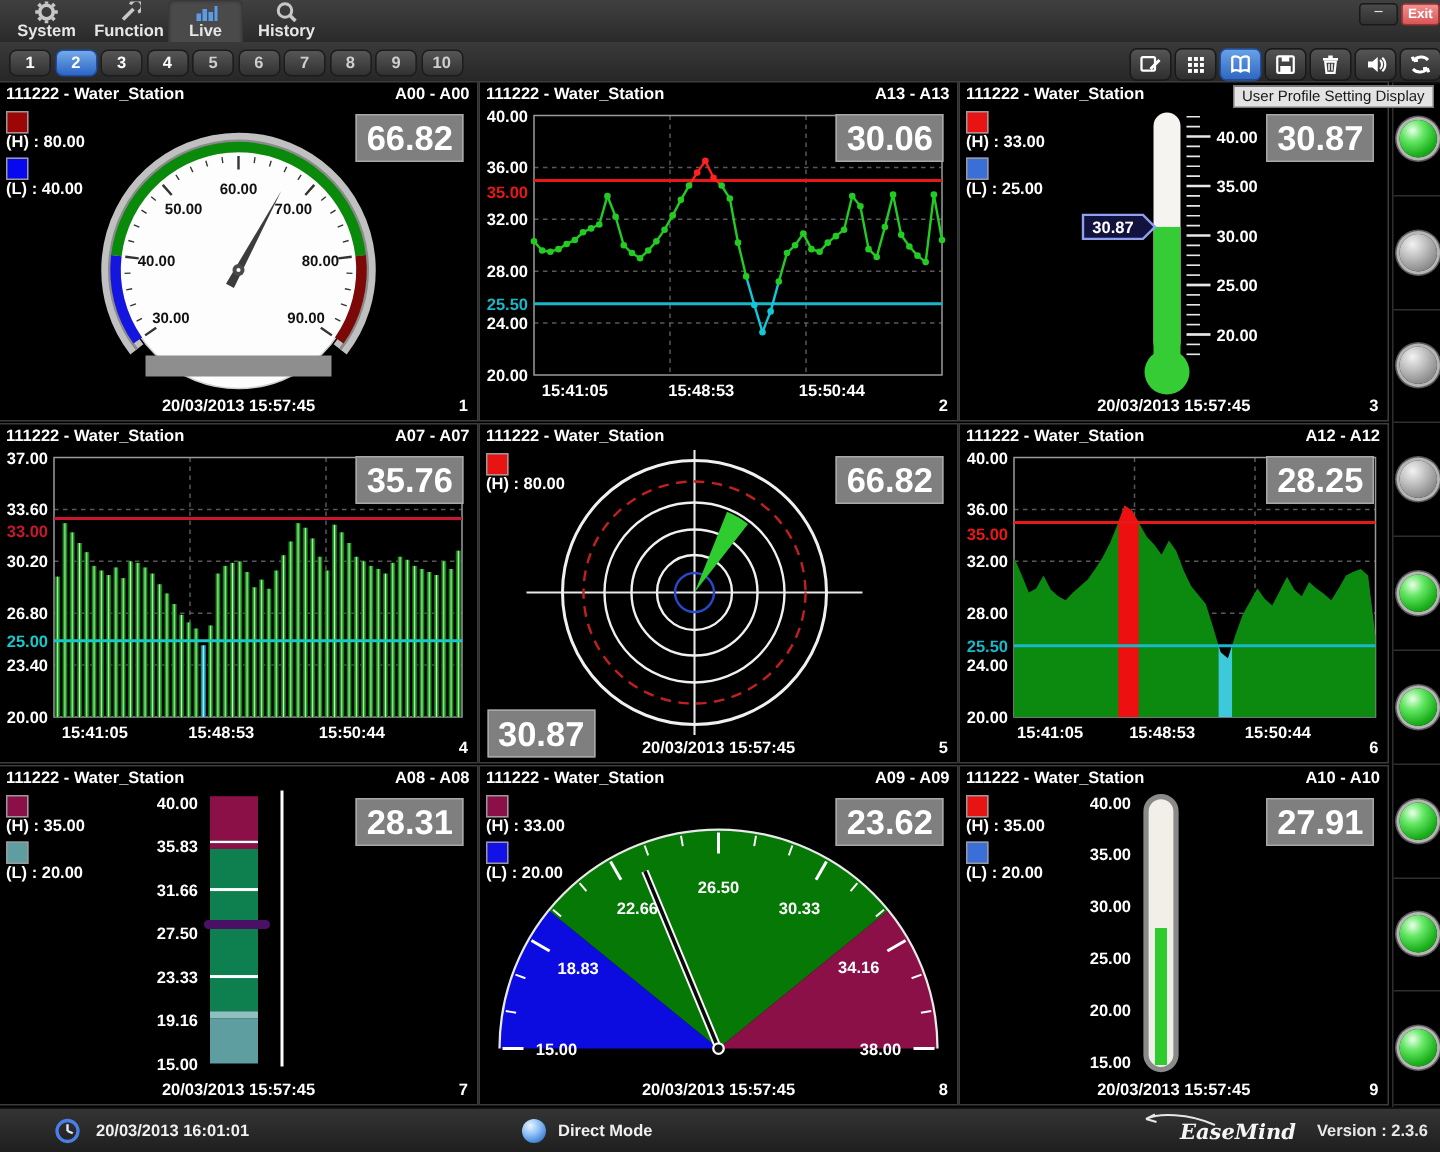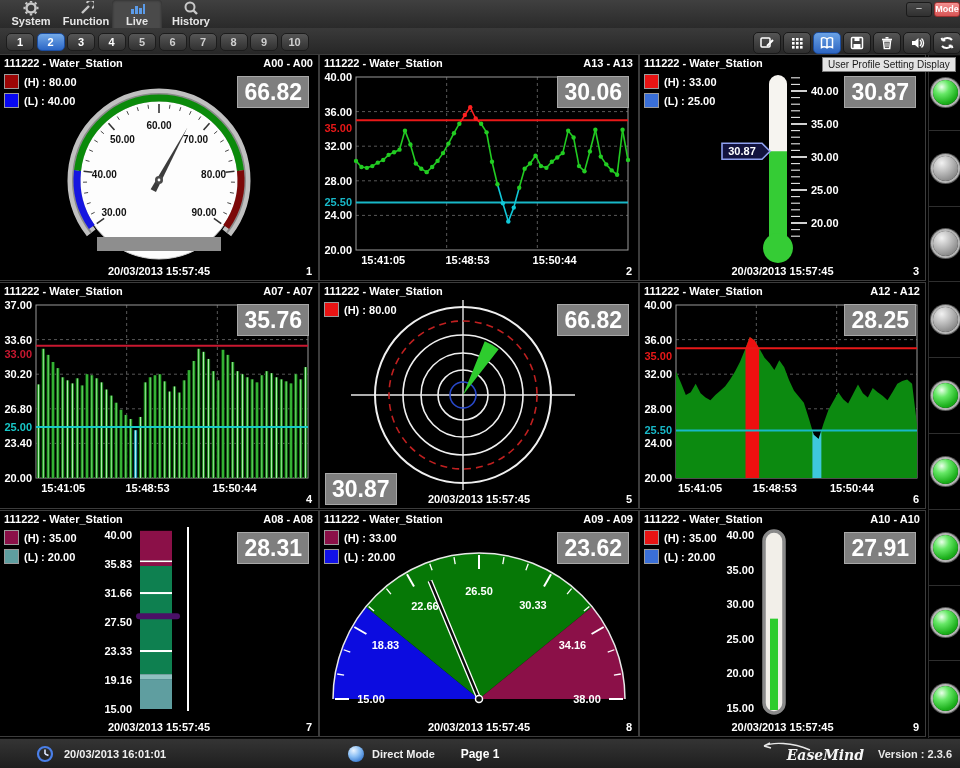--- a/index.html
+++ b/index.html
@@ -35,21 +35,21 @@
   
   .tooltip{position:absolute;left:822px;top:57px;background:#e3e3e3;border:1px solid #7a7a7a;
            color:#1a1a1a;font-size:10px;padding:1px 5px;z-index:60;white-space:nowrap;}
   
   .main{position:absolute;left:0;top:55px;width:928px;height:683px;background:#000;}
   .panel{position:absolute;background:#000;outline:1px solid #3c3c3c;}
   .phead{position:absolute;left:0;top:0;right:0;height:17px;}
   .station{position:absolute;left:4px;top:2px;font-size:11px;font-weight:bold;color:#fff;}
   .ptag{position:absolute;right:5px;top:2px;font-size:11px;font-weight:bold;color:#fff;}
   .legend{position:absolute;left:4px;top:19px;z-index:5;}
-  .lrow{display:flex;align-items:center;margin-bottom:4px;}
+  .lrow{display:flex;align-items:flex-start;margin-bottom:4px;flex-direction:column;}
   .sw{width:13px;height:13px;margin-right:5px;border:1px solid #9a9a9a;}
   .ltext{font-size:11px;font-weight:bold;color:#fff;}
   .valuebox{position:absolute;z-index:6;background:#7f7f7f;border:1px solid #a8a8a8;
             color:#fff;font-size:23px;font-weight:bold;padding:0 6px;line-height:30px;}
   .vb-tr{top:21px;right:9px;}
   .vb-bl{left:5px;bottom:3px;}
   .ptime{position:absolute;left:0;right:0;bottom:3px;text-align:center;
          font-size:11px;font-weight:bold;color:#fff;margin-top:44px;}
   .pidx{position:absolute;right:6px;bottom:3px;font-size:11px;font-weight:bold;color:#fff;}
   .pcanvas{position:absolute;left:0;top:0;}
@@ -111,21 +111,21 @@
       </div>
       <div class="nav-item" style="left: 166px; width: 50px;">
         <span class="nicon"><svg width="16" height="16">
             <circle cx="7" cy="6" r="4.5" fill="none" stroke="#c8c8c8" stroke-width="2"></circle>
             <line x1="10.5" y1="9.5" x2="14" y2="13" stroke="#c8c8c8" stroke-width="2.4"></line>
           </svg></span>
         <span class="nlabel">History</span>
       </div>
     </div>
   <div class="btn-min">−</div>
-  <div class="btn-exit">Mode</div>
+  <div class="btn-exit">Exit</div>
 </div>
 
 <div class="tabrow">
   <div id="tabs-holder">
       <div class="ptab bright" style="left: 6px;">1</div>
       <div class="ptab active" style="left: 36.5px;">2</div>
       <div class="ptab bright" style="left: 67px;">3</div>
       <div class="ptab bright" style="left: 97.5px;">4</div>
       <div class="ptab" style="left: 128px;">5</div>
       <div class="ptab" style="left: 158.5px;">6</div>
@@ -768,19 +768,18 @@
 
 <div class="statusbar">
   <svg class="sb-clock" width="18" height="18">
     <circle cx="9" cy="9" r="7" fill="none" stroke="#4a7fe8" stroke-width="2.2"></circle>
     <line x1="9" y1="9" x2="9" y2="4.5" stroke="#dfe8ff" stroke-width="1.6"></line>
     <line x1="9" y1="9" x2="12.5" y2="10.5" stroke="#dfe8ff" stroke-width="1.6"></line>
   </svg>
   <span class="sb-time">20/03/2013 16:01:01</span>
   <span class="sb-ball"></span>
   <span class="sb-mode">Direct Mode</span>
-  <span class="sb-page">Page 1</span>
   <svg class="sb-swoosh" width="50" height="10">
     <path d="M48,8 C30,0 10,0 2,4 L8,1 M2,4 L9,6" fill="none" stroke="#e8e8e8" stroke-width="1.4"></path>
   </svg>
   <span class="sb-logo">EaseMind</span>
   <span class="sb-version">Version : 2.3.6</span>
 </div>
 
 </body></html>

